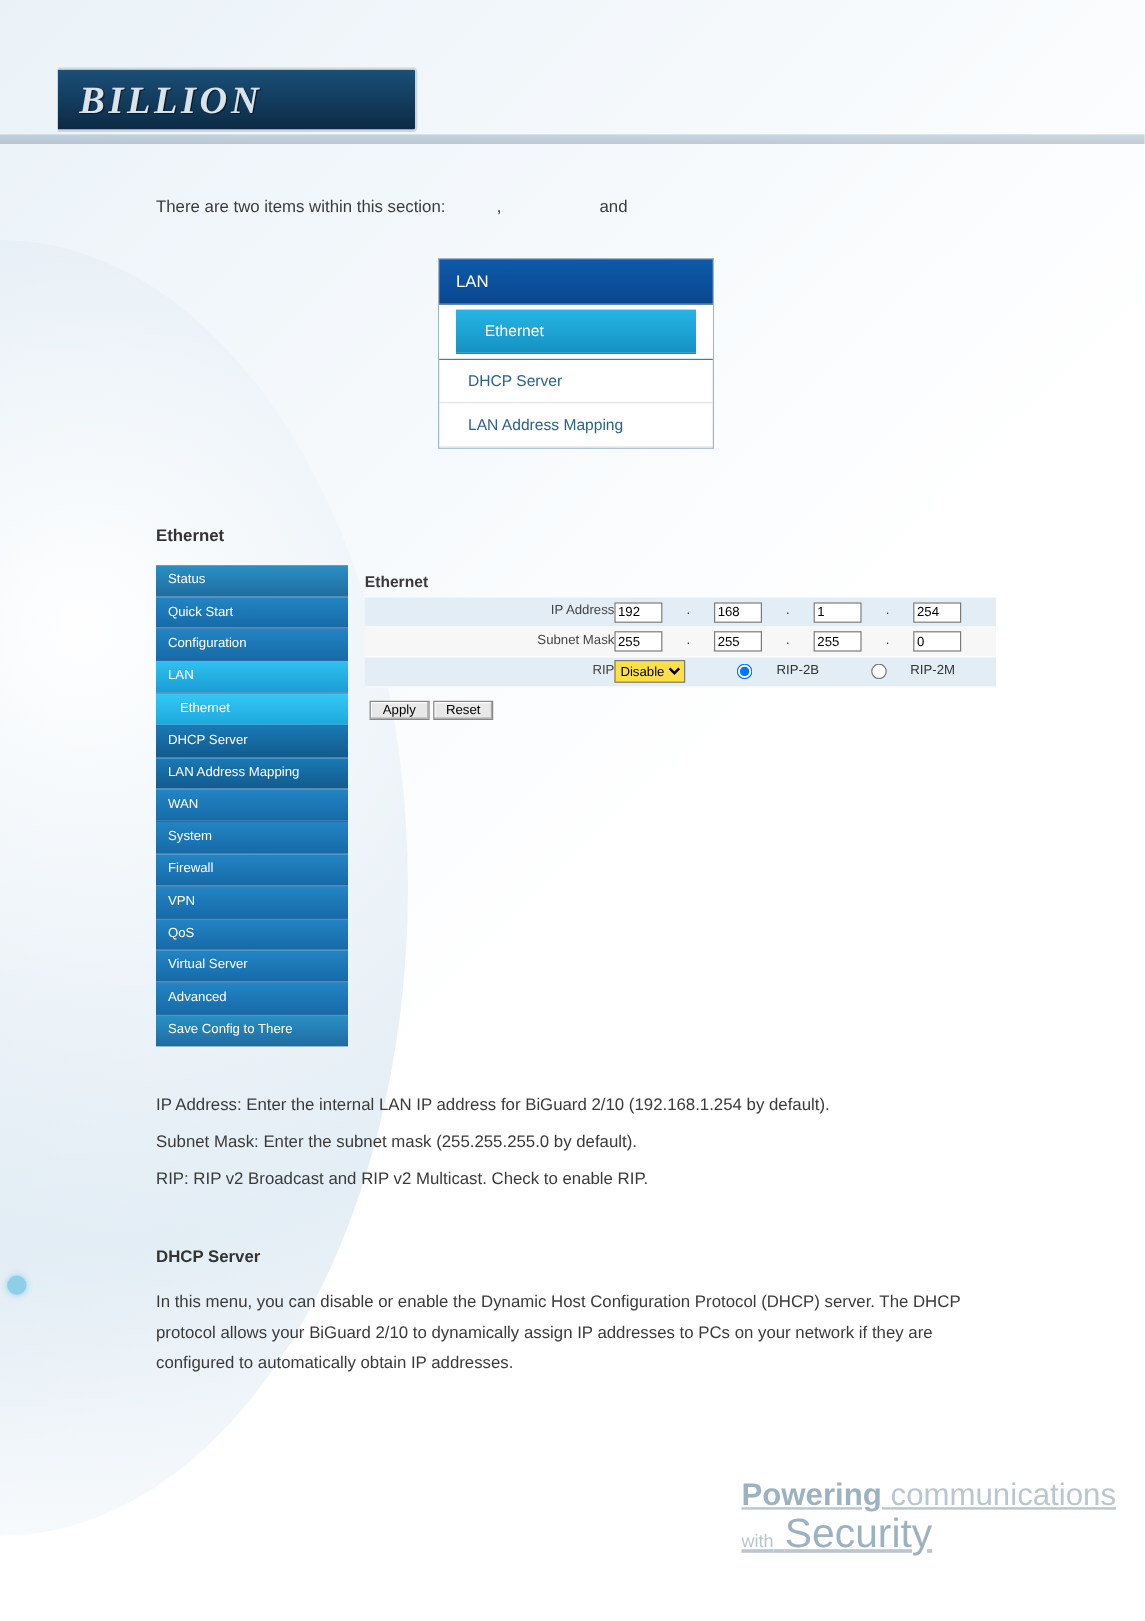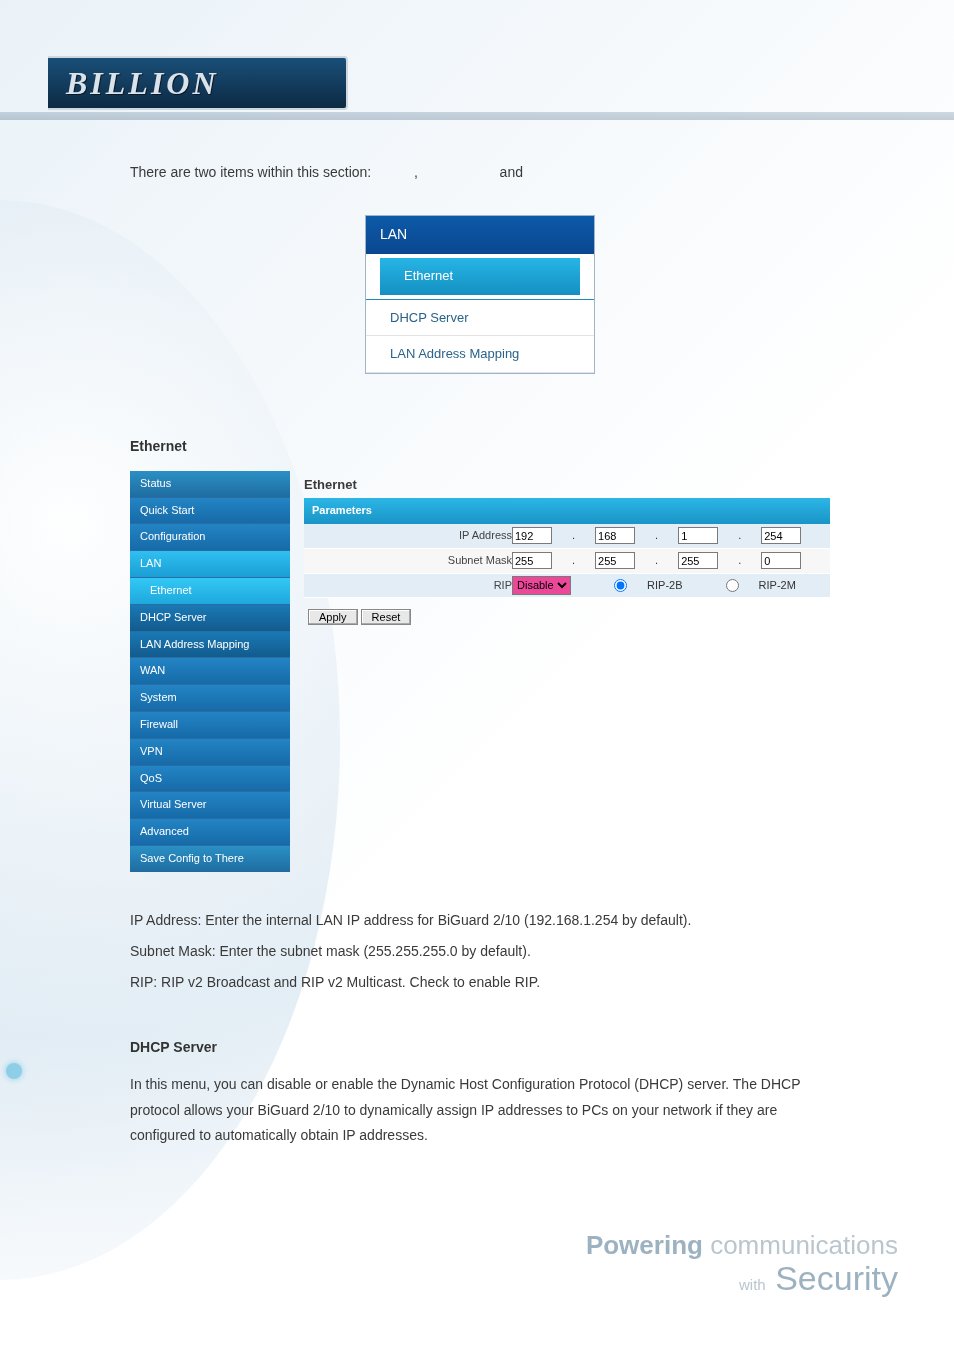--- a/index.html
+++ b/index.html
@@ -37,28 +37,28 @@
 
   .panel { flex:1; font-size:11px; }
   .panel .eth-title { font-weight:bold; font-size:13px; padding:2px 0; }
   .panel .param-head { background: linear-gradient(#2bb6e6,#1a94c6); color:#fff; padding:3px 8px; font-weight:bold; }
   .param-row { display:flex; align-items:center; padding:2px 8px; background:#e3edf5; border-bottom:1px solid #fff; }
   .param-row.alt { background:#f7f7f7; }
   .param-row .label { width:200px; color:#444;text-align:right; }
   .param-row .ctrl { display:flex; align-items:center; gap:20px; }
   .ip-box { width:40px; height:17px; font-size:11px; padding:0 2px; border:1px solid #7a7a7a; background:#fff; }
   .dot { color:#333; }
-  select.small { font-size:11px; height:19px; border:1px solid #7a7a7a; background:#ec4899; }
+  select.small { font-size:11px; height:19px; border:1px solid #7a7a7a; background:#fde047; }
   .rip-radio-lbl { color:#333; }
   .btn-row { padding:10px 4px; }
   .btn { font-size:11px; padding:1px 10px; background:#e8e8e8; border:1px solid #888; border-radius:0; box-shadow: inset -1px -1px 0 #aaa, inset 1px 1px 0 #fff; }
 
   .prose p { margin-bottom: 6px; }
 
-  .footer-slogan { position:absolute; bottom:54px; right:56px; text-align:right; font-family: Georgia, 'Times New Roman', serif; color:#bac6ce; line-height:1.1; }
+  .footer-slogan { position:absolute; bottom:54px; right:24px; font-family: Georgia, 'Times New Roman', serif; color:#bac6ce; line-height:1.1;text-decoration:underline; }
   .footer-slogan .l1 { font-size:26px; }
   .footer-slogan .l1 b { color:#9db2c1; font-weight:bold; }
   .footer-slogan .l2 { font-size:34px; color:#9db2c1; }
   .footer-slogan .l2 .with { font-size:15px; color:#bac6ce; }
 
   .corner-dot { position:absolute; left:6px; bottom:272px; width:16px; height:16px; border-radius:50%; background:#3ab0d8; opacity:0.5; box-shadow:0 0 6px #3ab0d8; }
 </style>
 </head>
 <body>
 
@@ -108,21 +108,20 @@
         <div class="n-row n-cat">Firewall</div>
         <div class="n-row n-cat">VPN</div>
         <div class="n-row n-cat">QoS</div>
         <div class="n-row n-cat">Virtual Server</div>
         <div class="n-row n-cat">Advanced</div>
         <div class="n-row n-top">Save Config to There</div>
       </div>
 
     <div class="panel">
       <div class="eth-title">Ethernet</div>
-      <div class="param-head">Parameters</div>
 
       <div class="param-row">
         <div class="label">IP Address</div>
         <div class="ctrl">
           <input class="ip-box" value="192" style="">
           <span class="dot">.</span>
           <input class="ip-box" value="168" style="">
           <span class="dot">.</span>
           <input class="ip-box" value="1" style="">
           <span class="dot">.</span>

